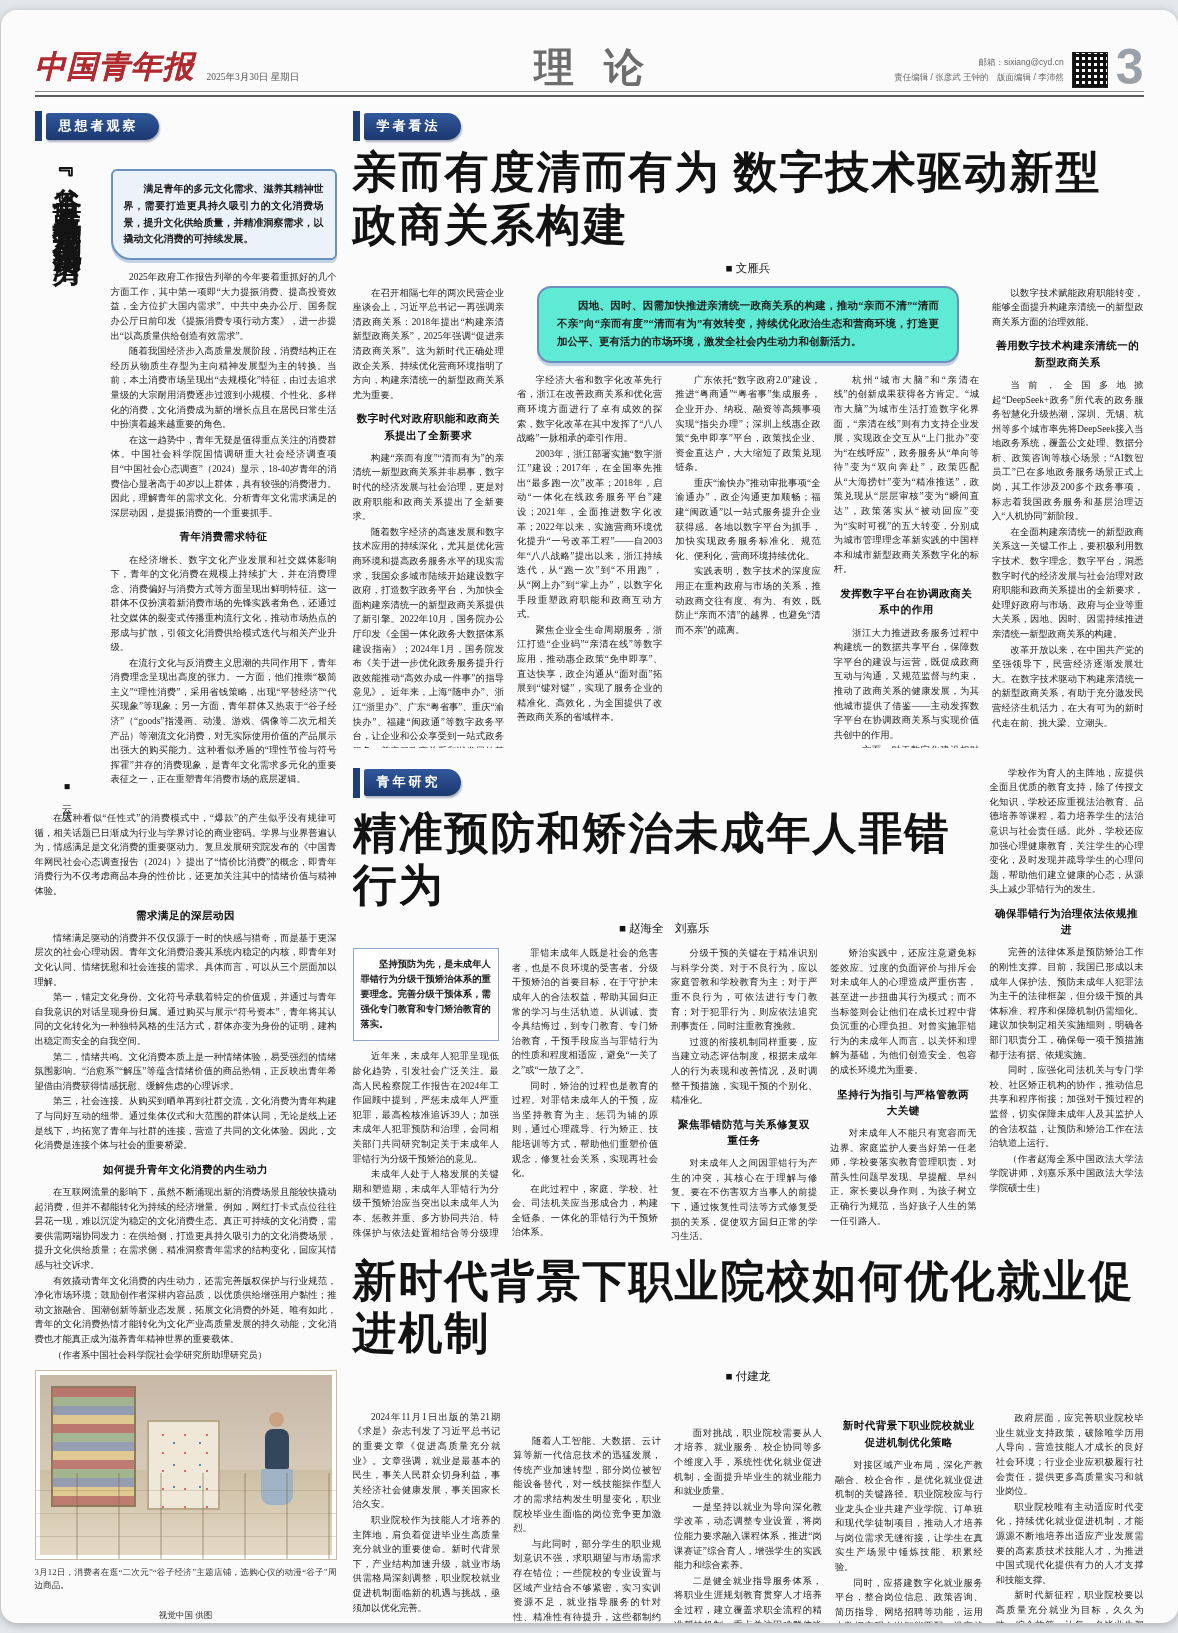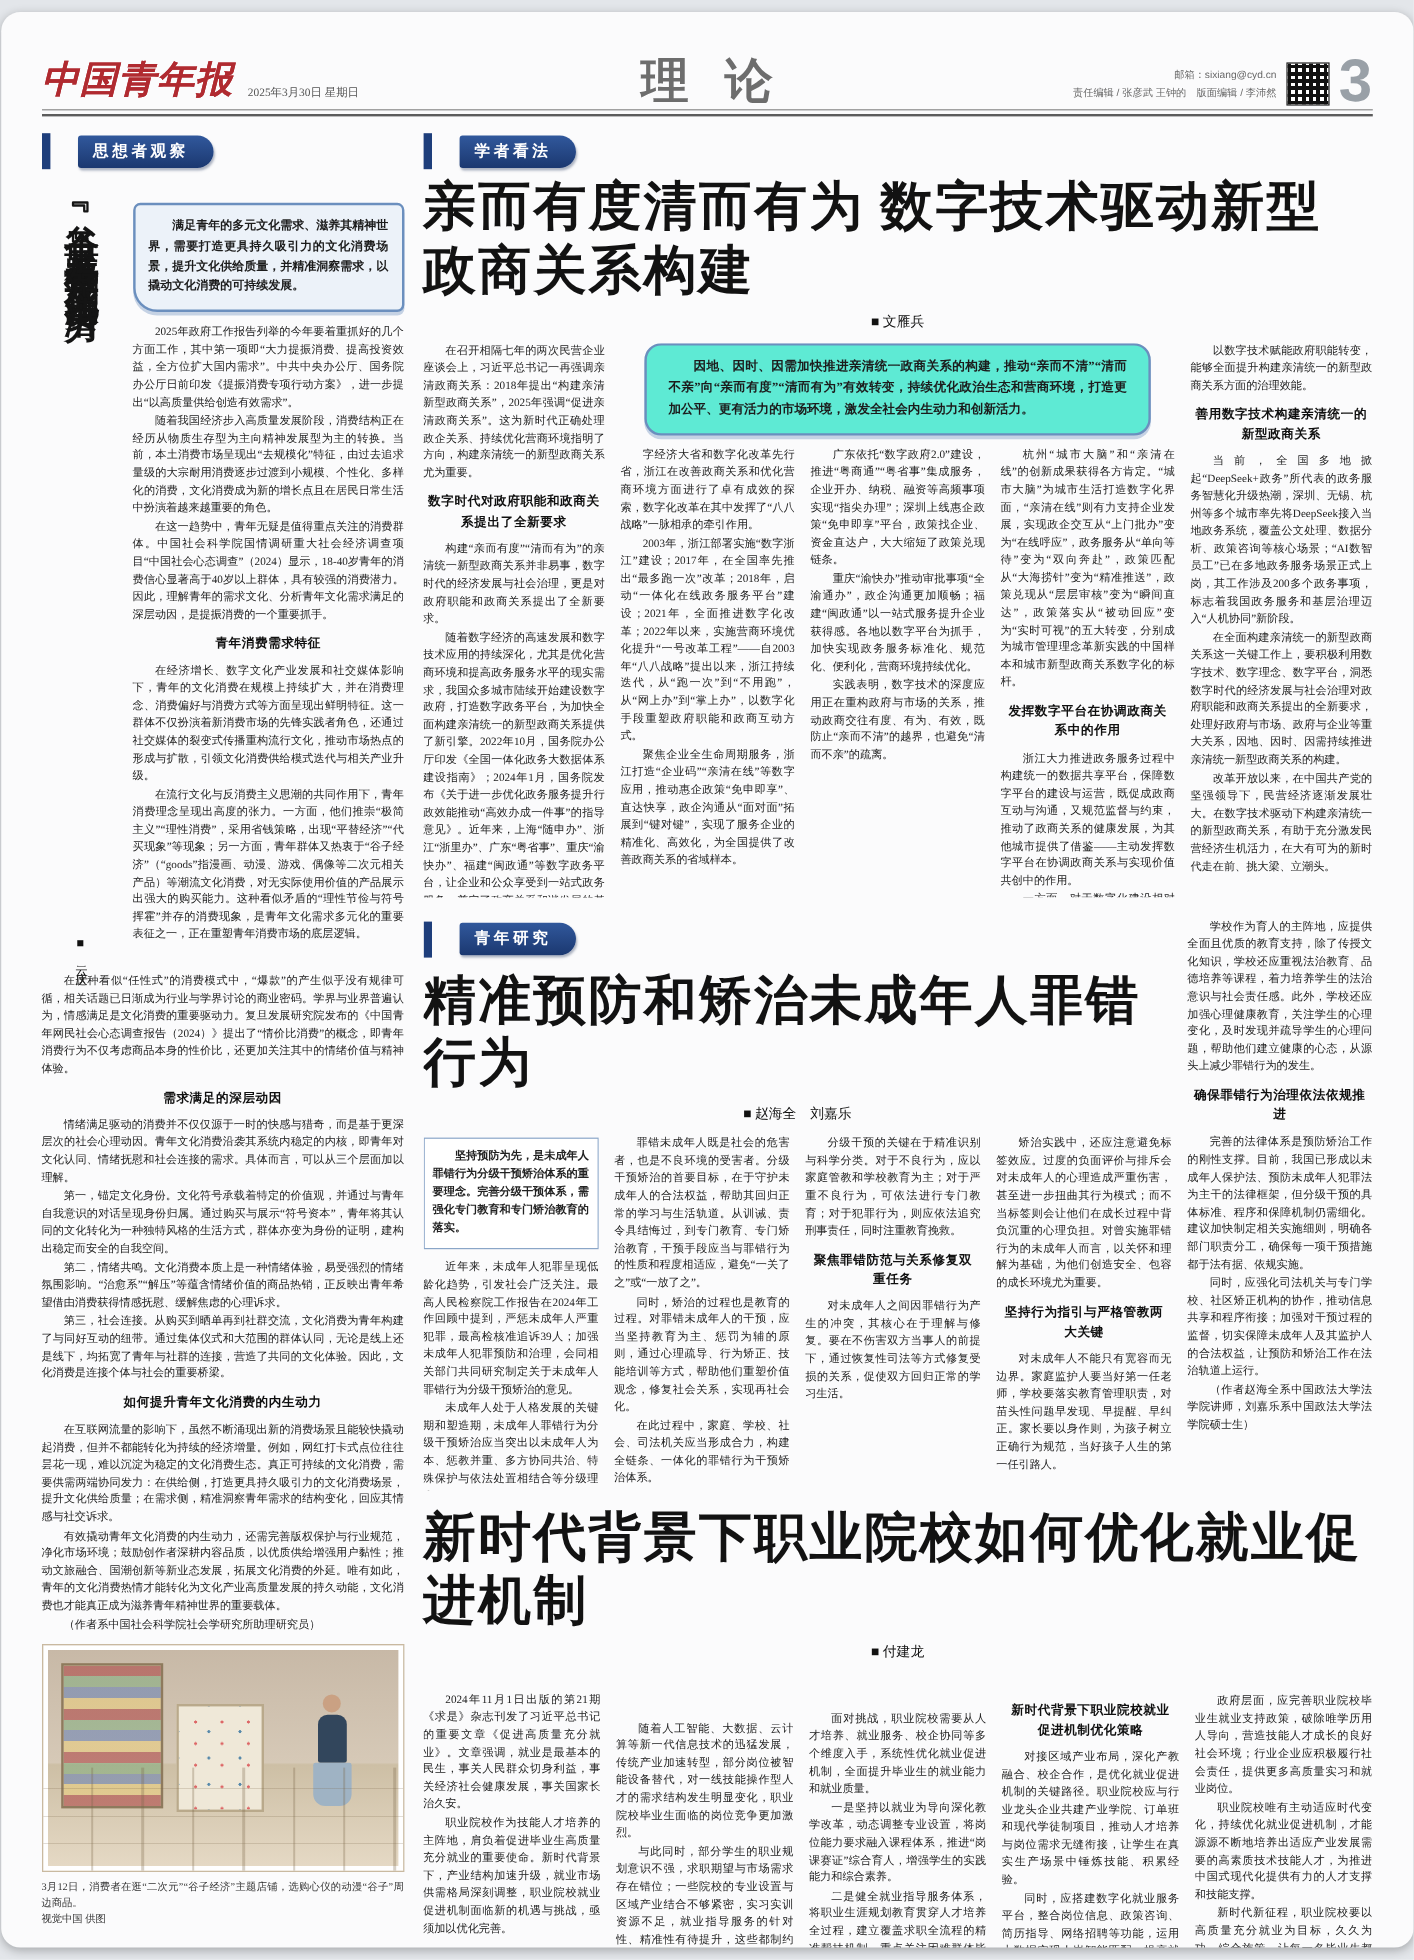--- a/index.html
+++ b/index.html
@@ -18,21 +18,21 @@
   .qr{width:34px;height:34px;border:1px solid #222;background:
       repeating-linear-gradient(0deg,#111 0 3px,transparent 3px 6px),
       repeating-linear-gradient(90deg,#111 0 3px,#fff 3px 6px);}
   .pageno{font-size:50px;line-height:.85;font-weight:700;color:#99a0a7;font-family:"Liberation Sans",sans-serif;}
   .rule{border-top:1px solid #8a8a8a;border-bottom:2px solid #5c5c5c;height:3px;margin-top:3px;}
   
   .main{display:flex;gap:16px;padding-top:10px;}
   .leftcol{width:302px;flex:none;min-width:0;}
   .rightcol{flex:1;min-width:0;}
   
-  .tagrow{display:flex;align-items:center;gap:23px;margin:4px 0 6px;}
+  .tagrow{display:flex;align-items:center;gap:4px;margin:4px 0 6px;}
   .tagbar{width:7px;height:30px;background:#1e3e7b;}
   .tag{background:linear-gradient(180deg,#31589c,#1b3870);color:#fff;font-size:13px;font-weight:bold;
        padding:4px 20px 5px 13px;border-radius:3px 16px 16px 3px;letter-spacing:3px;
        font-family:"Liberation Sans",sans-serif;box-shadow:1px 2px 2px rgba(20,40,80,.35);}
   
   .art-title{font-size:44px;font-weight:900;letter-spacing:2px;color:#121212;margin:4px 0 8px;line-height:1.2;}
   .byline{font-size:11.5px;text-align:center;margin:0 0 10px;color:#111;}
   .para{font-size:9.3px;line-height:14.6px;text-align:justify;text-indent:2em;margin:0 0 1px;color:#222;}
   .sig{font-weight:normal;}
   .subhead{font-size:10.5px;font-weight:bold;text-align:center;line-height:1.55;margin:9px 4px 7px;color:#101010;letter-spacing:.5px;}
@@ -61,21 +61,21 @@
      background-image:radial-gradient(circle 4px,#d66 30%,transparent 32%),radial-gradient(circle 4px,#58a 30%,transparent 32%);
      background-size:22px 18px,26px 22px;background-position:3px 4px,12px 10px;}
   .person{position:absolute;right:14%;top:22%;width:34px;height:98px;}
   .person .head{width:15px;height:15px;border-radius:50%;background:#caa183;margin:0 auto;}
   .person .torso{width:24px;height:40px;background:#32465c;border-radius:8px 8px 2px 2px;margin:2px auto 0;}
   .person .skirt{width:32px;height:36px;background:#9fb3c4;border-radius:2px 2px 10px 10px;margin:0 auto;}
   .floorlines{position:absolute;left:0;right:0;bottom:0;height:46%;
      background:repeating-linear-gradient(90deg,transparent 0 40px,rgba(120,100,70,.30) 40px 42px),
                 repeating-linear-gradient(0deg,transparent 0 22px,rgba(120,100,70,.22) 22px 23px);}
   .caption{font-size:8.6px;line-height:1.55;margin-top:6px;color:#333;text-align:justify;}
-  .credit{text-align:left;font-size:8.6px;color:#333;margin-top:1px;}
+  .credit{text-align:center;font-size:8.6px;color:#333;margin-top:17px;}
   
   .a2-cols{display:flex;gap:13px;height:462px;overflow:hidden;margin-top:2px;}
   .col{flex:1;min-width:0;overflow:hidden;}
   .c234{flex:3.05;min-width:0;display:flex;flex-direction:column;overflow:hidden;}
   .c234-cols{display:flex;gap:13px;flex:1;overflow:hidden;}
   
   .a3{display:flex;gap:13px;margin-top:16px;height:478px;overflow:hidden;}
   .a3-left{flex:4.05;min-width:0;display:flex;flex-direction:column;}
   .a3-cols{display:flex;gap:13px;flex:1;overflow:hidden;}
   .a3-right{flex:1;min-width:0;overflow:hidden;padding-top:2px;}
@@ -215,20 +215,21 @@
                 <p class="para">未成年人处于人格发展的关键期和塑造期，未成年人罪错行为分级干预矫治应当突出以未成年人为本、惩教并重、多方协同共治、特殊保护与依法处置相结合等分级理念。</p>
                 <div class="subhead">锚定权益守护与成长矫治双重目标</div>
               </div>
             <div class="col">
                 <p class="para">罪错未成年人既是社会的危害者，也是不良环境的受害者。分级干预矫治的首要目标，在于守护未成年人的合法权益，帮助其回归正常的学习与生活轨道。从训诫、责令具结悔过，到专门教育、专门矫治教育，干预手段应当与罪错行为的性质和程度相适应，避免“一关了之”或“一放了之”。</p>
                 <p class="para">同时，矫治的过程也是教育的过程。对罪错未成年人的干预，应当坚持教育为主、惩罚为辅的原则，通过心理疏导、行为矫正、技能培训等方式，帮助他们重塑价值观念，修复社会关系，实现再社会化。</p>
                 <p class="para">在此过程中，家庭、学校、社会、司法机关应当形成合力，构建全链条、一体化的罪错行为干预矫治体系。</p>
               </div>
             <div class="col">
                 <p class="para">分级干预的关键在于精准识别与科学分类。对于不良行为，应以家庭管教和学校教育为主；对于严重不良行为，可依法进行专门教育；对于犯罪行为，则应依法追究刑事责任，同时注重教育挽救。</p>
+                <p class="para">过渡的衔接机制同样重要，应当建立动态评估制度，根据未成年人的行为表现和改善情况，及时调整干预措施，实现干预的个别化、精准化。</p>
                 <div class="subhead">聚焦罪错防范与关系修复双重任务</div>
                 <p class="para">对未成年人之间因罪错行为产生的冲突，其核心在于理解与修复。要在不伤害双方当事人的前提下，通过恢复性司法等方式修复受损的关系，促使双方回归正常的学习生活。</p>
               </div>
             <div class="col">
                 <p class="para">矫治实践中，还应注意避免标签效应。过度的负面评价与排斥会对未成年人的心理造成严重伤害，甚至进一步扭曲其行为模式；而不当标签则会让他们在成长过程中背负沉重的心理负担。对曾实施罪错行为的未成年人而言，以关怀和理解为基础，为他们创造安全、包容的成长环境尤为重要。</p>
                 <div class="subhead">坚持行为指引与严格管教两大关键</div>
                 <p class="para">对未成年人不能只有宽容而无边界。家庭监护人要当好第一任老师，学校要落实教育管理职责，对苗头性问题早发现、早提醒、早纠正。家长要以身作则，为孩子树立正确行为规范，当好孩子人生的第一任引路人。</p>
               </div>
           </div>
         </div>

